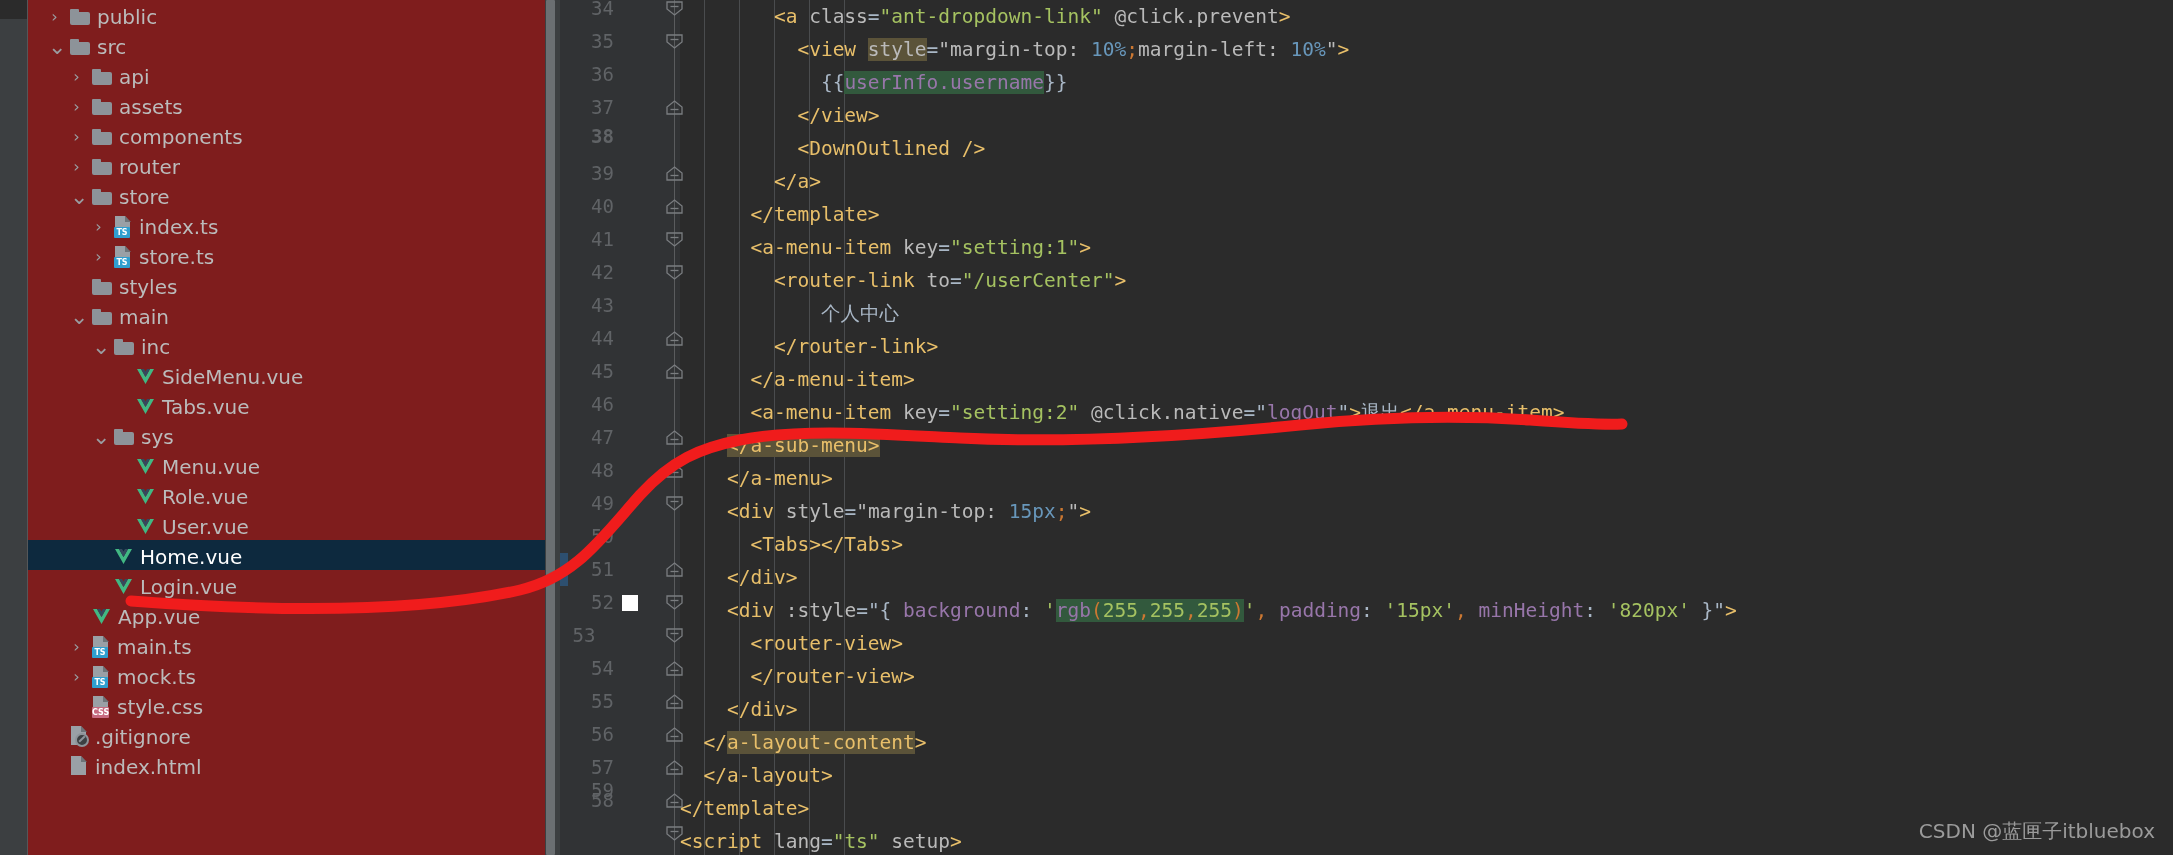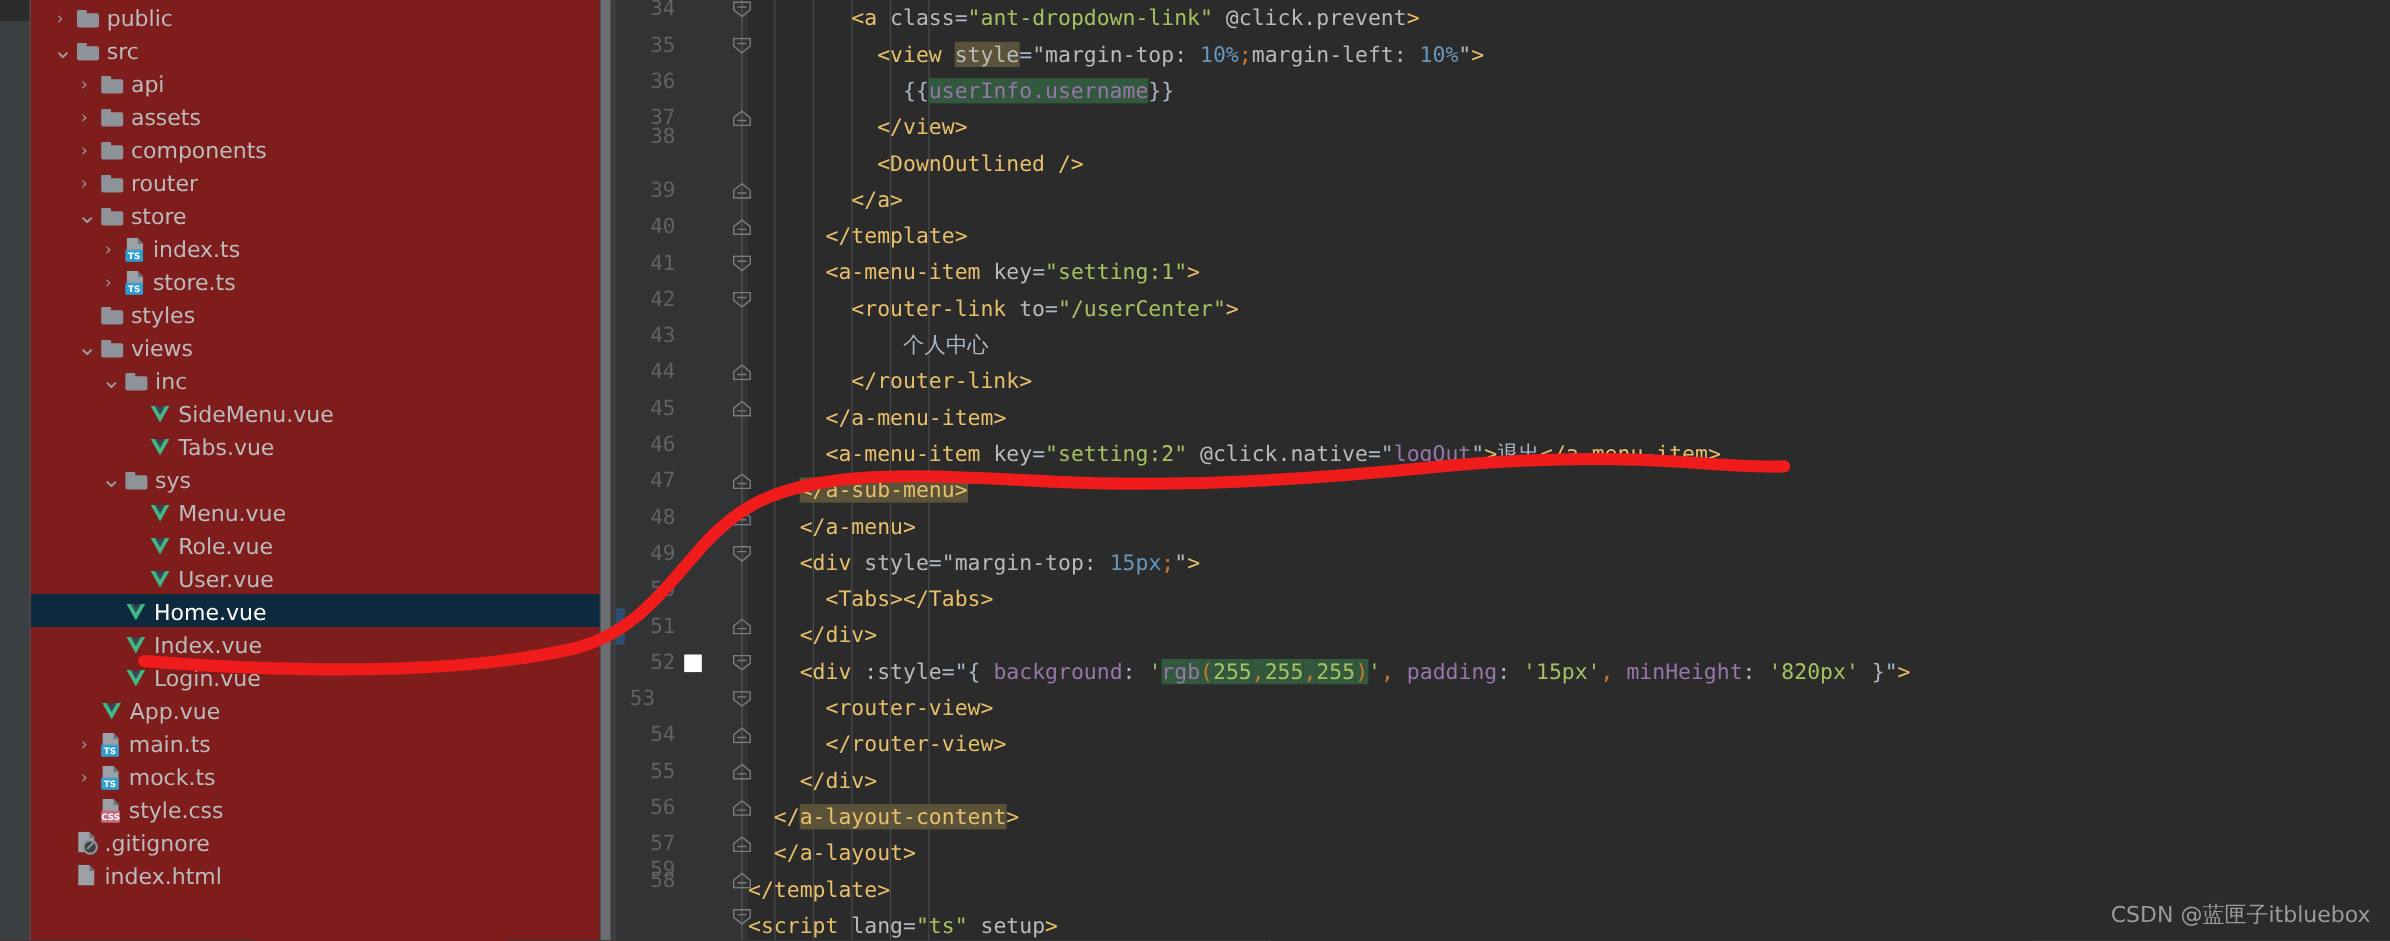--- a/index.html
+++ b/index.html
@@ -162,21 +162,21 @@
       <div class="trow"><span style="display: inline-block; width: 20px;"></span><span class="chev">›</span><span style="display: inline-block; width: 9px;"></span><span class="ico ico-folder"><span class="ftab"></span><span class="fbody"></span></span><span class="tlabel">public</span></div>
       <div class="trow"><span style="display: inline-block; width: 20px;"></span><span class="chev" style="font-size: 22px; line-height: 18px;">⌄</span><span style="display: inline-block; width: 9px;"></span><span class="ico ico-folder"><span class="ftab"></span><span class="fbody"></span></span><span class="tlabel">src</span></div>
       <div class="trow"><span style="display: inline-block; width: 42px;"></span><span class="chev">›</span><span style="display: inline-block; width: 9px;"></span><span class="ico ico-folder"><span class="ftab"></span><span class="fbody"></span></span><span class="tlabel">api</span></div>
       <div class="trow"><span style="display: inline-block; width: 42px;"></span><span class="chev">›</span><span style="display: inline-block; width: 9px;"></span><span class="ico ico-folder"><span class="ftab"></span><span class="fbody"></span></span><span class="tlabel">assets</span></div>
       <div class="trow"><span style="display: inline-block; width: 42px;"></span><span class="chev">›</span><span style="display: inline-block; width: 9px;"></span><span class="ico ico-folder"><span class="ftab"></span><span class="fbody"></span></span><span class="tlabel">components</span></div>
       <div class="trow"><span style="display: inline-block; width: 42px;"></span><span class="chev">›</span><span style="display: inline-block; width: 9px;"></span><span class="ico ico-folder"><span class="ftab"></span><span class="fbody"></span></span><span class="tlabel">router</span></div>
       <div class="trow"><span style="display: inline-block; width: 42px;"></span><span class="chev" style="font-size: 22px; line-height: 18px;">⌄</span><span style="display: inline-block; width: 9px;"></span><span class="ico ico-folder"><span class="ftab"></span><span class="fbody"></span></span><span class="tlabel">store</span></div>
       <div class="trow"><span style="display: inline-block; width: 64px;"></span><span class="chev">›</span><span style="display: inline-block; width: 9px;"></span><span class="ico ico-file"><span class="page"></span><span class="fold"></span><span class="tag tag-ts">TS</span></span><span class="tlabel">index.ts</span></div>
       <div class="trow"><span style="display: inline-block; width: 64px;"></span><span class="chev">›</span><span style="display: inline-block; width: 9px;"></span><span class="ico ico-file"><span class="page"></span><span class="fold"></span><span class="tag tag-ts">TS</span></span><span class="tlabel">store.ts</span></div>
       <div class="trow"><span style="display: inline-block; width: 42px;"></span><span class="chev blank"></span><span style="display: inline-block; width: 9px;"></span><span class="ico ico-folder"><span class="ftab"></span><span class="fbody"></span></span><span class="tlabel">styles</span></div>
-      <div class="trow"><span style="display: inline-block; width: 42px;"></span><span class="chev" style="font-size: 22px; line-height: 18px;">⌄</span><span style="display: inline-block; width: 9px;"></span><span class="ico ico-folder"><span class="ftab"></span><span class="fbody"></span></span><span class="tlabel">views</span></div>
+      <div class="trow"><span style="display: inline-block; width: 42px;"></span><span class="chev" style="font-size: 22px; line-height: 18px;">⌄</span><span style="display: inline-block; width: 9px;"></span><span class="ico ico-folder"><span class="ftab"></span><span class="fbody"></span></span><span class="tlabel">main</span></div>
       <div class="trow"><span style="display: inline-block; width: 64px;"></span><span class="chev" style="font-size: 22px; line-height: 18px;">⌄</span><span style="display: inline-block; width: 9px;"></span><span class="ico ico-folder"><span class="ftab"></span><span class="fbody"></span></span><span class="tlabel">inc</span></div>
       <div class="trow"><span style="display: inline-block; width: 86px;"></span><span class="chev blank"></span><span style="display: inline-block; width: 9px;"></span><span class="ico ico-vue"><svg width="19" height="18" viewBox="0 0 19 18">
             <path d="M1 1 L5 1 L9.5 9 L14 1 L18 1 L9.5 16 Z" fill="#41b883"></path>
             <path d="M5 1 L9.5 9 L14 1 L11 1 L9.5 3.6 L8 1 Z" fill="#34495e"></path>
           </svg></span><span class="tlabel">SideMenu.vue</span></div>
       <div class="trow"><span style="display: inline-block; width: 86px;"></span><span class="chev blank"></span><span style="display: inline-block; width: 9px;"></span><span class="ico ico-vue"><svg width="19" height="18" viewBox="0 0 19 18">
             <path d="M1 1 L5 1 L9.5 9 L14 1 L18 1 L9.5 16 Z" fill="#41b883"></path>
             <path d="M5 1 L9.5 9 L14 1 L11 1 L9.5 3.6 L8 1 Z" fill="#34495e"></path>
           </svg></span><span class="tlabel">Tabs.vue</span></div>
       <div class="trow"><span style="display: inline-block; width: 64px;"></span><span class="chev" style="font-size: 22px; line-height: 18px;">⌄</span><span style="display: inline-block; width: 9px;"></span><span class="ico ico-folder"><span class="ftab"></span><span class="fbody"></span></span><span class="tlabel">sys</span></div>
@@ -189,24 +189,20 @@
             <path d="M5 1 L9.5 9 L14 1 L11 1 L9.5 3.6 L8 1 Z" fill="#34495e"></path>
           </svg></span><span class="tlabel">Role.vue</span></div>
       <div class="trow"><span style="display: inline-block; width: 86px;"></span><span class="chev blank"></span><span style="display: inline-block; width: 9px;"></span><span class="ico ico-vue"><svg width="19" height="18" viewBox="0 0 19 18">
             <path d="M1 1 L5 1 L9.5 9 L14 1 L18 1 L9.5 16 Z" fill="#41b883"></path>
             <path d="M5 1 L9.5 9 L14 1 L11 1 L9.5 3.6 L8 1 Z" fill="#34495e"></path>
           </svg></span><span class="tlabel">User.vue</span></div>
       <div class="trow selected"><span style="display: inline-block; width: 64px;"></span><span class="chev blank"></span><span style="display: inline-block; width: 9px;"></span><span class="ico ico-vue"><svg width="19" height="18" viewBox="0 0 19 18">
             <path d="M1 1 L5 1 L9.5 9 L14 1 L18 1 L9.5 16 Z" fill="#41b883"></path>
             <path d="M5 1 L9.5 9 L14 1 L11 1 L9.5 3.6 L8 1 Z" fill="#34495e"></path>
           </svg></span><span class="tlabel" style="color: rgb(255, 255, 255);">Home.vue</span></div>
-      <div class="trow"><span style="display: inline-block; width: 64px;"></span><span class="chev blank"></span><span style="display: inline-block; width: 9px;"></span><span class="ico ico-vue"><svg width="19" height="18" viewBox="0 0 19 18">
-            <path d="M1 1 L5 1 L9.5 9 L14 1 L18 1 L9.5 16 Z" fill="#41b883"></path>
-            <path d="M5 1 L9.5 9 L14 1 L11 1 L9.5 3.6 L8 1 Z" fill="#34495e"></path>
-          </svg></span><span class="tlabel">Index.vue</span></div>
       <div class="trow"><span style="display: inline-block; width: 64px;"></span><span class="chev blank"></span><span style="display: inline-block; width: 9px;"></span><span class="ico ico-vue"><svg width="19" height="18" viewBox="0 0 19 18">
             <path d="M1 1 L5 1 L9.5 9 L14 1 L18 1 L9.5 16 Z" fill="#41b883"></path>
             <path d="M5 1 L9.5 9 L14 1 L11 1 L9.5 3.6 L8 1 Z" fill="#34495e"></path>
           </svg></span><span class="tlabel">Login.vue</span></div>
       <div class="trow"><span style="display: inline-block; width: 42px;"></span><span class="chev blank"></span><span style="display: inline-block; width: 9px;"></span><span class="ico ico-vue"><svg width="19" height="18" viewBox="0 0 19 18">
             <path d="M1 1 L5 1 L9.5 9 L14 1 L18 1 L9.5 16 Z" fill="#41b883"></path>
             <path d="M5 1 L9.5 9 L14 1 L11 1 L9.5 3.6 L8 1 Z" fill="#34495e"></path>
           </svg></span><span class="tlabel">App.vue</span></div>
       <div class="trow"><span style="display: inline-block; width: 42px;"></span><span class="chev">›</span><span style="display: inline-block; width: 9px;"></span><span class="ico ico-file"><span class="page"></span><span class="fold"></span><span class="tag tag-ts">TS</span></span><span class="tlabel">main.ts</span></div>
       <div class="trow"><span style="display: inline-block; width: 42px;"></span><span class="chev">›</span><span style="display: inline-block; width: 9px;"></span><span class="ico ico-file"><span class="page"></span><span class="fold"></span><span class="tag tag-ts">TS</span></span><span class="tlabel">mock.ts</span></div>
@@ -219,21 +215,21 @@
   </div>
   <div id="sidebar-right-edge"></div>
 </div>
 
 <div id="editor">
   <div id="gutter">
       <div class="gnum" style="top: -8px;">34</div>
       <div class="gnum" style="top: 25px;">35</div>
       <div class="gnum" style="top: 58px;">36</div>
       <div class="gnum" style="top: 91px;">37</div>
-      <div class="gnum" style="top: 108px;">38</div>
+      <div class="gnum" style="top: 120px; font-weight: bold;">38</div>
       <div class="gnum" style="top: 157px;">39</div>
       <div class="gnum" style="top: 190px;">40</div>
       <div class="gnum" style="top: 223px;">41</div>
       <div class="gnum" style="top: 256px;">42</div>
       <div class="gnum" style="top: 289px;">43</div>
       <div class="gnum" style="top: 322px;">44</div>
       <div class="gnum" style="top: 355px;">45</div>
       <div class="gnum" style="top: 388px;">46</div>
       <div class="gnum" style="top: 421px;">47</div>
       <div class="gnum" style="top: 454px;">48</div>

